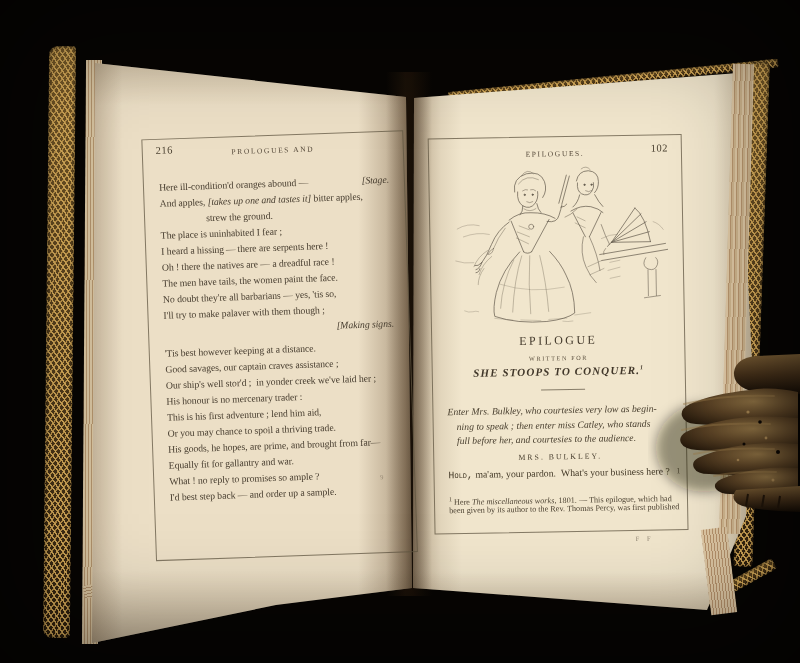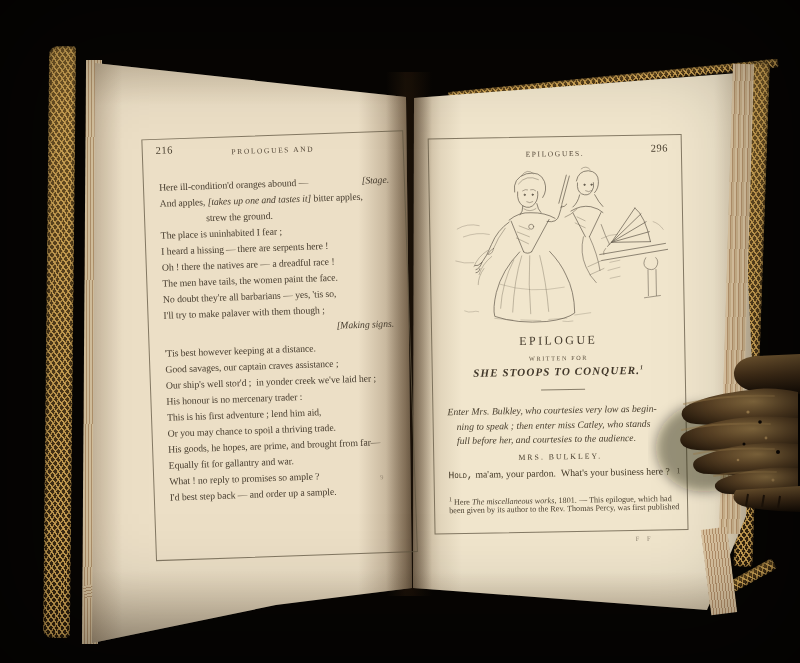--- a/index.html
+++ b/index.html
@@ -126,21 +126,21 @@
         <div class="vl"><span>Or you may chance to spoil a thriving trade.</span></div>
         <div class="vl"><span>His goods, he hopes, are prime, and brought from far—</span></div>
         <div class="vl"><span>Equally fit for gallantry and war.</span></div>
         <div class="vl"><span>What !  no reply to promises so ample ?</span><span class="mg">9</span></div>
         <div class="vl"><span>I'd best step back — and order up a sample.</span></div>
       </div>
   </div>
 
   <div class="assembly ra">
     <div class="runhead" style="top:12px">EPILOGUES.</div>
-    <div class="pgnum" style="right:13px;top:7px">296</div>
+    <div class="pgnum" style="right:13px;top:7px">102</div>
 
     <svg class="illo" width="224" height="164" viewBox="0 0 224 164">
       <g stroke="#4f463a" fill="none" stroke-width="0.7" stroke-linecap="round" opacity="0.88">
         <path d="M8,64 q10,-6 22,-3 M14,72 q14,-5 26,-2 M6,96 q8,3 18,2" opacity=".4"></path>
         <path d="M66,28 q-2,-14 12,-18 q14,-3 18,8 q3,9 -2,16"></path>
         <path d="M73,12 q6,-8 12,-2 M70,20 q8,-10 20,-4" opacity=".6"></path>
         <path d="M69,28 q-1,10 5,14 q7,4 12,-2 q4,-5 3,-12"></path>
         <circle cx="76" cy="31" r="0.7" fill="#4f463a"></circle>
           <circle cx="84" cy="31" r="0.7" fill="#4f463a"></circle>
         <path d="M78,38 q3,2 6,0 M74,27 q3,-2 5,-1 M82,26 q3,-1 5,1" opacity=".7"></path>

